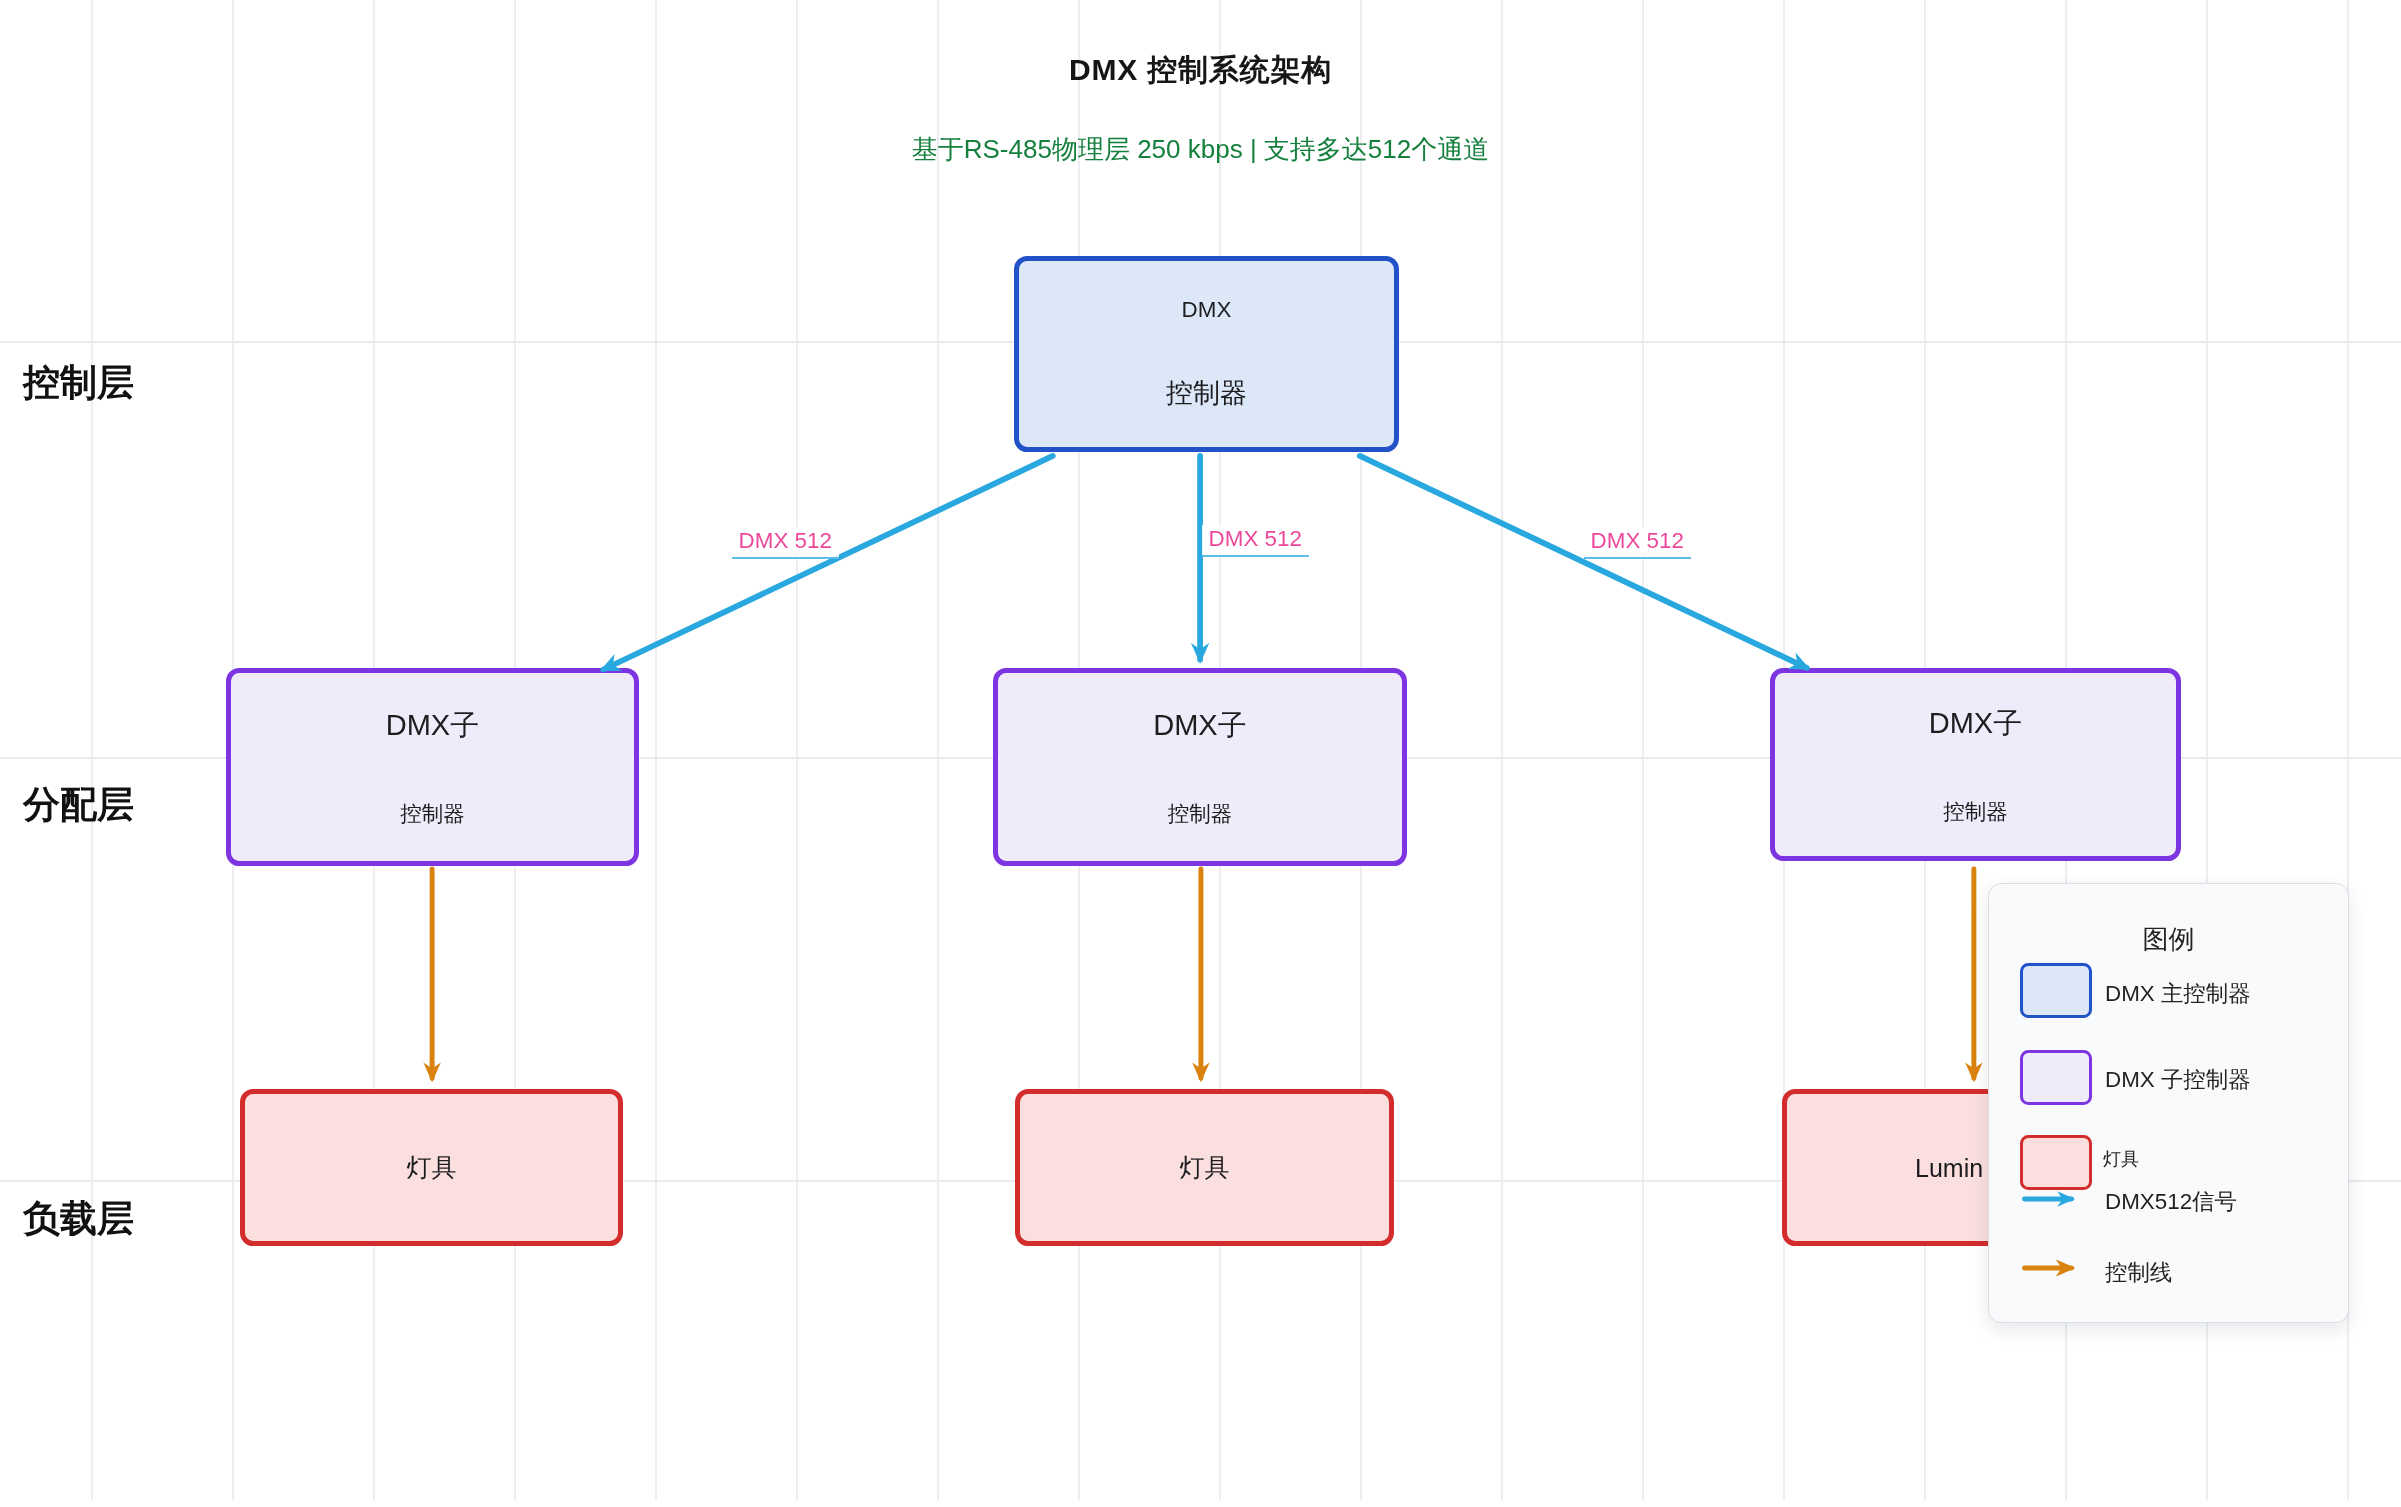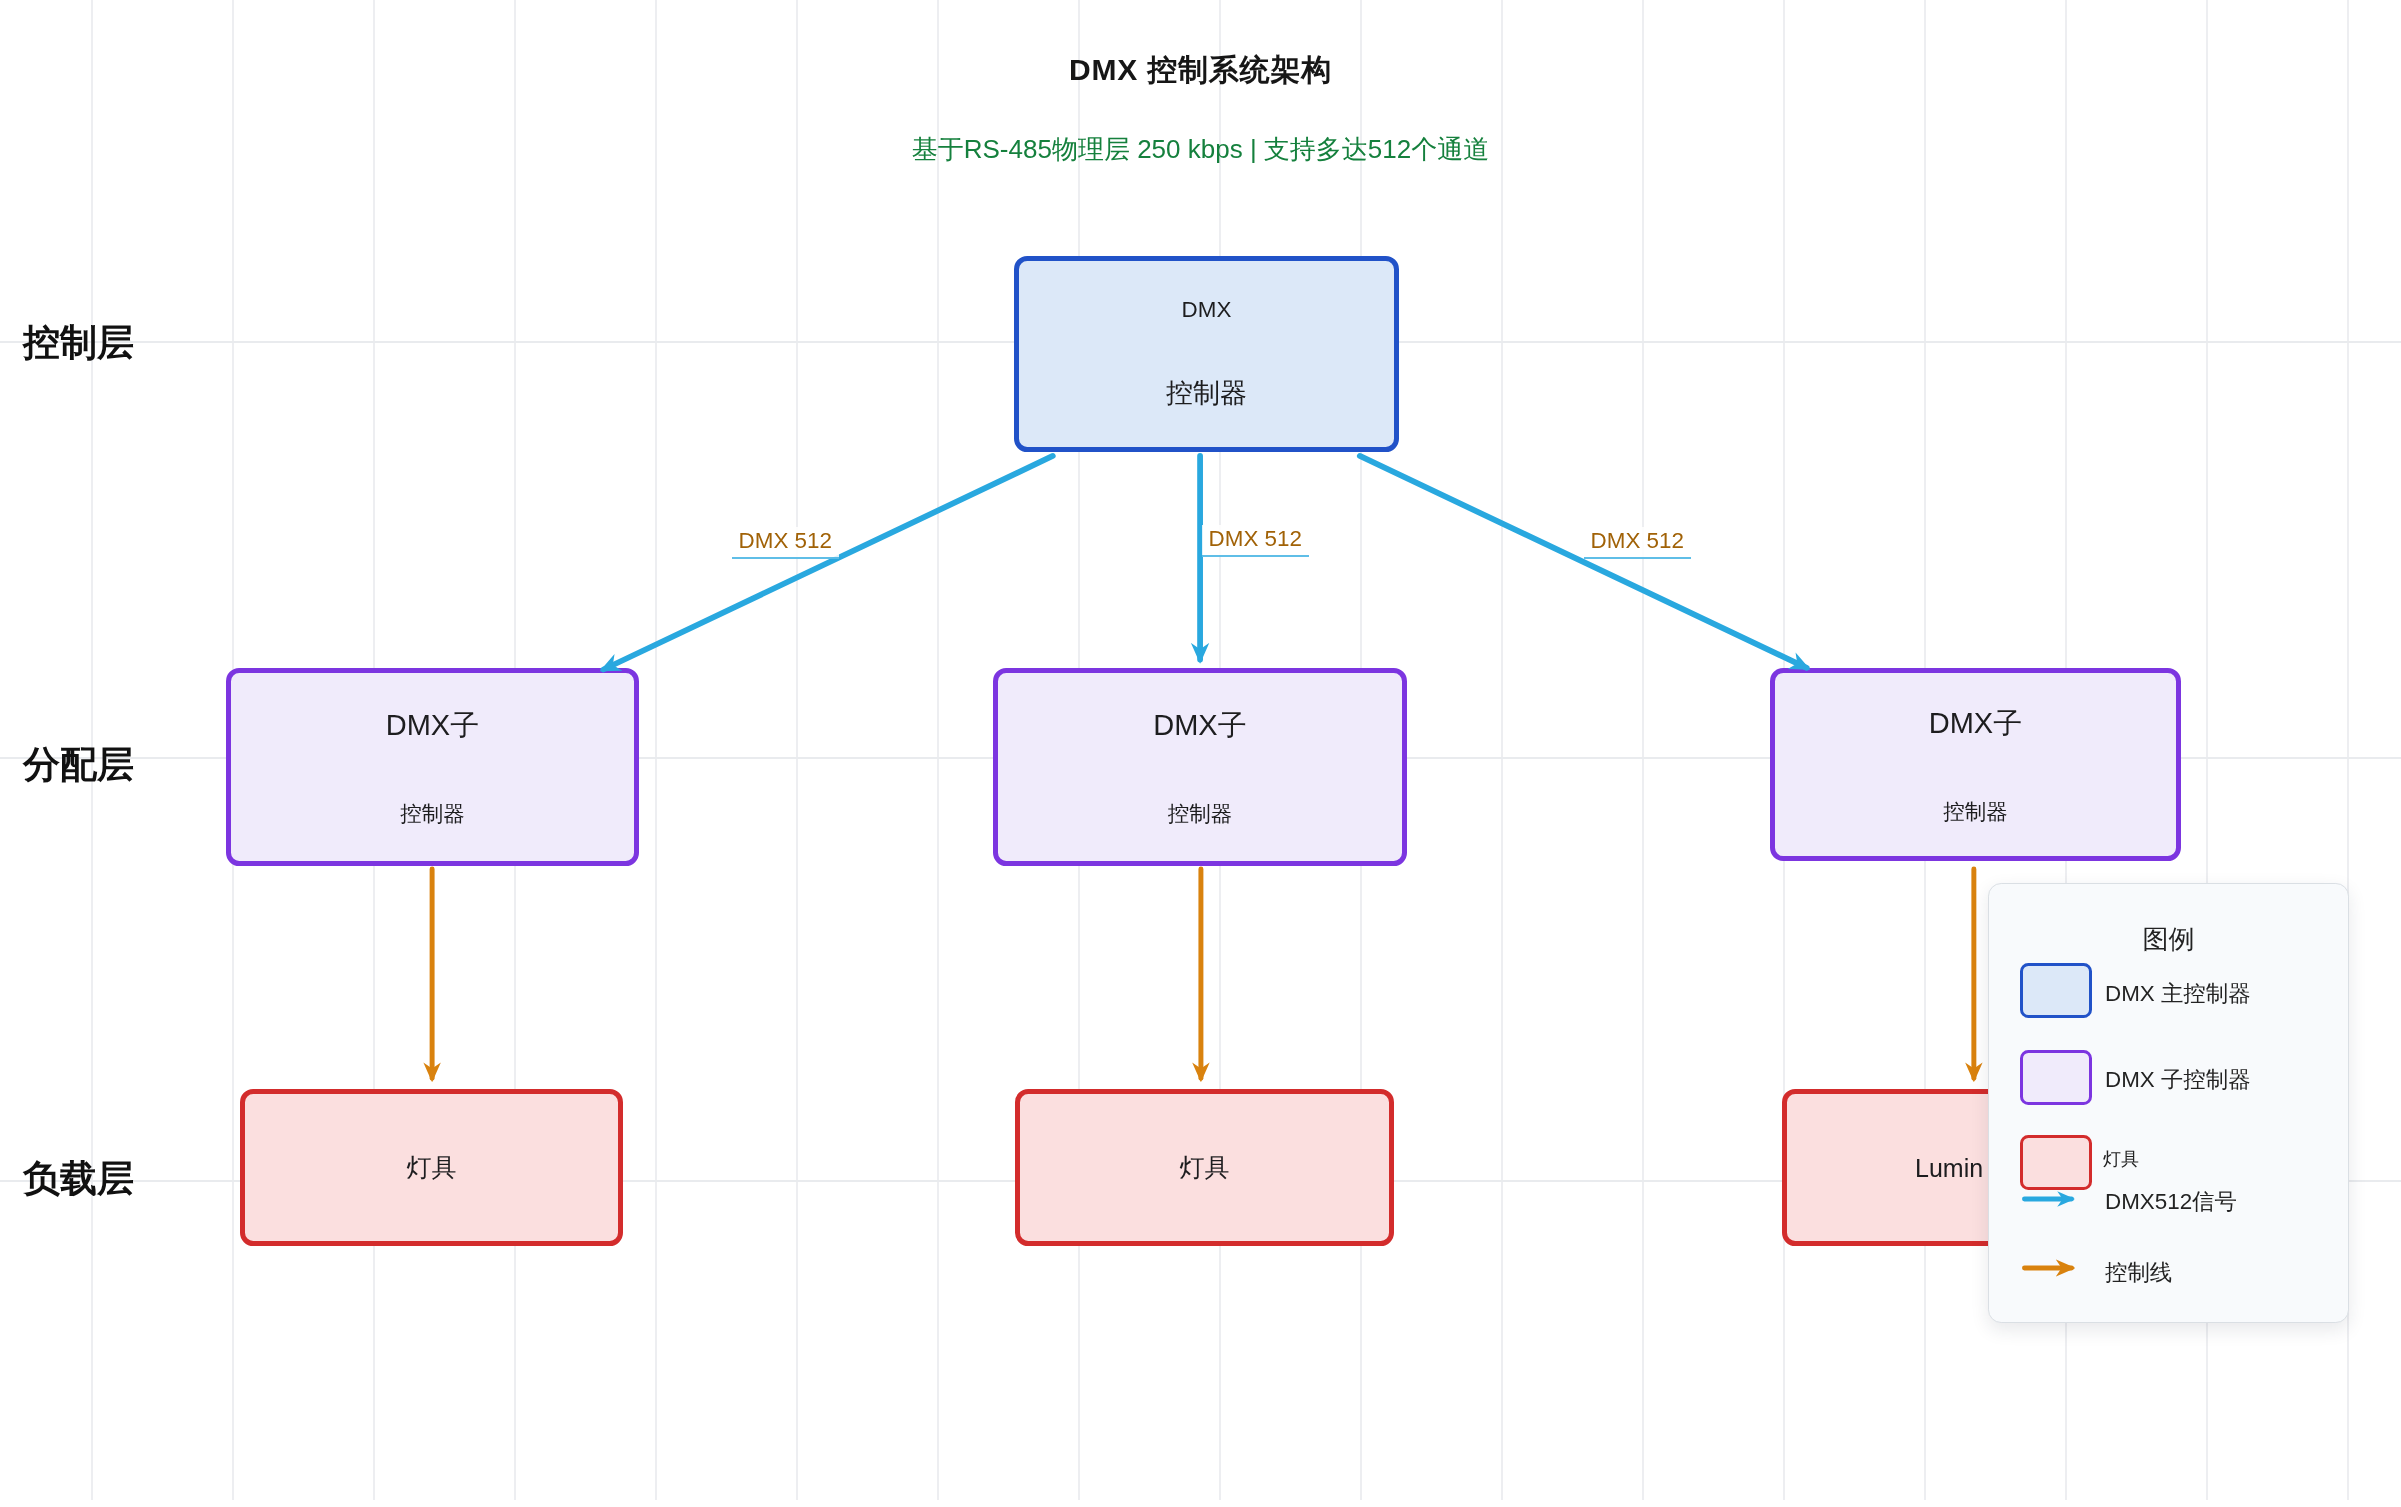--- a/index.html
+++ b/index.html
@@ -10,37 +10,37 @@
   .grid-v{position:absolute;left:0;top:0;width:2401px;height:1500px;
     background-image:linear-gradient(90deg,#edeef1 0,#edeef1 1.7px,transparent 1.7px);
     background-size:141px 100%;background-position:91px 0;background-repeat:repeat-x;}
   .grid-h{position:absolute;left:0;height:1.7px;width:2401px;background:#e9ebee;}
 
   .title{position:absolute;left:0;right:0;top:50px;text-align:center;
     font-size:30px;font-weight:600;color:#161616;letter-spacing:0.8px;}
   .subtitle{position:absolute;left:0;right:0;top:132px;text-align:center;
     font-size:26px;font-weight:500;color:#15803d;}
 
-  .layer-label{position:absolute;left:23px;font-size:37px;font-weight:800;color:#111;}
+  .layer-label{position:absolute;left:23px;font-size:37px;font-weight:800;color:#111;margin-top:40px;}
 
   .node{position:absolute;display:flex;flex-direction:column;align-items:center;
     justify-content:center;border-radius:13.2px;box-sizing:border-box;color:#1d1d1f;gap:30px;}
   .node-master{border:5px solid #2152c8;background:#dce8f8;}
   .node-sub{border:5px solid #7c35e0;background:#f0ebfb;}
   .node-fixture{border:5px solid #d32c2c;background:#fbdfdf;}
   .node .l1-small{font-size:22.4px;margin-bottom:21.5px;}
   .node .l2-big{font-size:27px;}
   .node .l1-big{font-size:29px;margin-bottom:23px;}
   .node .l2-small{font-size:21.5px;}
   .node .single{font-size:25px;}
   .fixture3-label{position:absolute;left:128px;top:60px;font-size:25px;white-space:nowrap;}
 
   .edges{position:absolute;left:0;top:0;z-index:3;}
 
-  .edge-label{position:absolute;z-index:4;font-size:22.4px;color:#a16207;
+  .edge-label{position:absolute;z-index:4;font-size:22.4px;color:#ec4899;
     background:rgba(255,255,255,0.85);padding:0.8px 6.6px 3.3px 6.6px;
     border-bottom:2.5px solid rgba(41,168,223,0.75);white-space:nowrap;}
 
   .legend{position:absolute;left:1988px;top:883px;width:361px;height:440px;z-index:6;
     background:#f8fafc;border:1.7px solid #dadfe4;border-radius:13.2px;box-sizing:border-box;
     box-shadow:0 6.6px 18px rgba(30,40,60,0.10);}
   .legend-title{position:absolute;left:0;right:0;top:30px;text-align:center;
     font-size:26px;font-weight:500;color:#222;margin-top:8px;}
   .swatch{position:absolute;left:31px;width:72px;height:55px;border-radius:8.3px;box-sizing:border-box;}
   .swatch-master{border:3.3px solid #2152c8;background:#dce8f8;}

